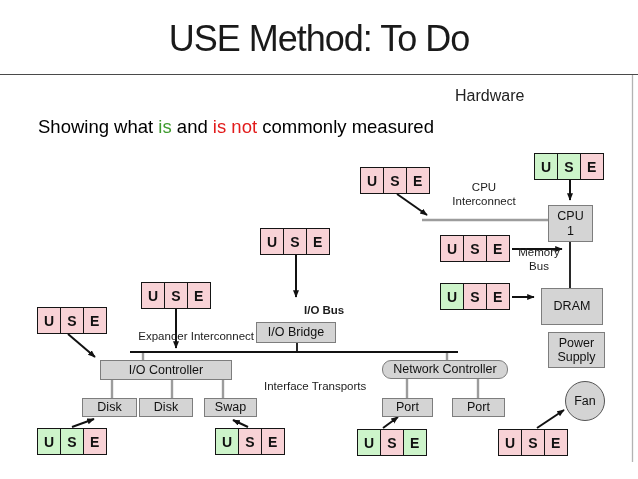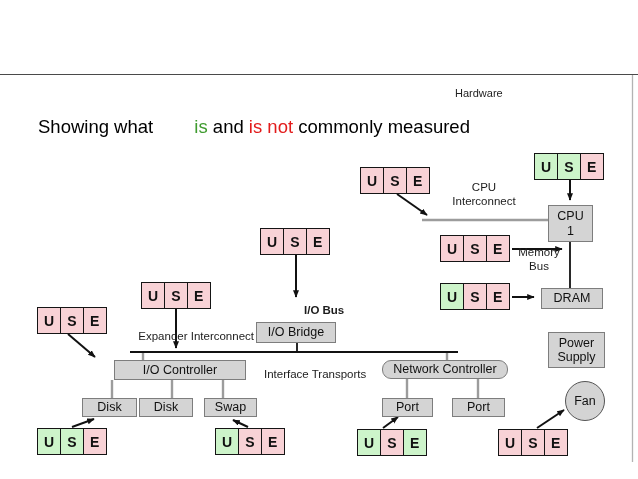--- a/index.html
+++ b/index.html
@@ -5,21 +5,21 @@
   html,body{margin:0;padding:0;background:#ffffff;}
   #stage{
     position:relative;width:638px;height:479px;background:#ffffff;
     font-family:"Liberation Sans",sans-serif;overflow:hidden;
   }
   .title{
     position:absolute;top:18px;left:0;width:100%;text-align:center;
     font-size:36px;letter-spacing:-1px;color:#1a1a1a;font-weight:400;
   }
   .title-rule{position:absolute;top:74px;left:0;width:638px;height:1px;background:#4a4a4a;}
-  .hardware-label{position:absolute;left:455px;top:87px;font-size:11px;color:#222;}
+  .hardware-label{position:absolute;left:455px;top:87px;font-size:16px;color:#222;}
   .subtitle{position:absolute;left:38px;top:116px;font-size:18.5px;color:#000;white-space:nowrap;}
   .footer-url{position:absolute;right:9px;top:454px;font-size:10.5px;color:#bdbdbd;}
   svg.connectors{position:absolute;left:0;top:0;}
   .hw-box{
     position:absolute;background:#d4d4d4;border:1.5px solid #7d7d7d;box-sizing:border-box;
     display:flex;align-items:center;justify-content:center;text-align:center;
     font-size:12.5px;color:#111;line-height:14.5px;white-space:pre-line;
   }
   .hw-circle{border-radius:50%;border:1.5px solid #555;}
   .use-box{position:absolute;display:flex;}
@@ -31,24 +31,25 @@
   .use-cell + .use-cell{margin-left:-1.2px;}
   .cell-p{background:#f8d2d6;}
   .cell-g{background:#cdf4ca;}
   .bus-label{position:absolute;font-size:11.5px;color:#1c1c1c;line-height:13.5px;white-space:pre-line;}
   .bus-label.center{text-align:center;}
 </style>
 </head>
 <body>
 
 <div id="stage">
+  <div class="title">USE Method: To Do</div>
   <div class="title-rule"></div>
   <div class="hardware-label">Hardware</div>
 
-  <div class="subtitle"><span style="color: rgb(0, 0, 0);">Showing what </span><span style="color: rgb(63, 155, 47); margin-left: 36px;">is</span><span style="color: rgb(0, 0, 0);"> and </span><span style="color: rgb(226, 27, 27);">is not</span><span style="color: rgb(0, 0, 0);"> commonly measured</span></div>
+  <div class="subtitle"><span style="color: rgb(0, 0, 0);">Showing what </span><span style="color: rgb(63, 155, 47);">is</span><span style="color: rgb(0, 0, 0);"> and </span><span style="color: rgb(226, 27, 27);">is not</span><span style="color: rgb(0, 0, 0);"> commonly measured</span></div>
 
   <svg class="connectors" width="638" height="479" viewBox="0 0 638 479">
     <defs>
       <marker id="ah" markerWidth="8" markerHeight="7" refX="6.8" refY="3" orient="auto" markerUnits="userSpaceOnUse">
         <path d="M0,0 L7.5,3 L0,6 z" fill="#111"></path>
       </marker>
     </defs>
     <g id="connector-group">
         <line x1="422" y1="220" x2="548" y2="220" stroke="#9c9c9c" stroke-width="2.4"></line>
         <line x1="143" y1="352" x2="143" y2="361" stroke="#9c9c9c" stroke-width="2.4"></line>
@@ -72,23 +73,23 @@
         <line x1="72" y1="427" x2="94" y2="419" stroke="#111111" stroke-width="2" marker-end="url(#ah)"></line>
         <line x1="248" y1="427" x2="233" y2="420" stroke="#111111" stroke-width="2" marker-end="url(#ah)"></line>
         <line x1="383" y1="428" x2="398" y2="417" stroke="#111111" stroke-width="2" marker-end="url(#ah)"></line>
         <line x1="537" y1="428" x2="564" y2="410" stroke="#111111" stroke-width="2" marker-end="url(#ah)"></line>
       </g>
   </svg>
 
   <div id="diagram-layer">
       <div class="hw-box" style="left: 548px; top: 205px; width: 45px; height: 37px;">CPU
 1</div>
-      <div class="hw-box" style="left: 541px; top: 288px; width: 62px; height: 21px;">DRAM</div>
+      <div class="hw-box" style="left: 541px; top: 288px; width: 62px; height: 37px;">DRAM</div>
       <div class="hw-box" style="left: 256px; top: 322px; width: 80px; height: 21px;">I/O Bridge</div>
-      <div class="hw-box" style="left: 100px; top: 360px; width: 132px; height: 20px; margin-left: 14px;">I/O Controller</div>
+      <div class="hw-box" style="left: 100px; top: 360px; width: 132px; height: 20px;">I/O Controller</div>
       <div class="hw-box" style="left: 382px; top: 360px; width: 126px; height: 19px; border-radius: 9px;">Network Controller</div>
       <div class="hw-box" style="left: 82px; top: 398px; width: 55px; height: 19px;">Disk</div>
       <div class="hw-box" style="left: 139px; top: 398px; width: 54px; height: 19px;">Disk</div>
       <div class="hw-box" style="left: 204px; top: 398px; width: 53px; height: 19px;">Swap</div>
       <div class="hw-box" style="left: 382px; top: 398px; width: 51px; height: 19px;">Port</div>
       <div class="hw-box" style="left: 452px; top: 398px; width: 53px; height: 19px;">Port</div>
       <div class="hw-box" style="left: 548px; top: 332px; width: 57px; height: 36px;">Power
 Supply</div>
       <div class="hw-box hw-circle" style="left: 565px; top: 381px; width: 40px; height: 40px;">Fan</div>
       <div class="use-box" style="left: 360px; top: 167px;">
@@ -145,16 +146,16 @@
         <div class="use-cell cell-p">U</div>
         <div class="use-cell cell-p">S</div>
         <div class="use-cell cell-p">E</div>
       </div>
       <div class="bus-label center" style="left: 436px; top: 181px; width: 96px;">CPU
 Interconnect</div>
       <div class="bus-label center" style="left: 510px; top: 246px; width: 58px;">Memory
 Bus</div>
       <div class="bus-label" style="left: 304px; top: 304px; width: 50px; font-weight: bold;">I/O Bus</div>
       <div class="bus-label" style="left: 124px; top: 330px; width: 130px; text-align: right;">Expander Interconnect</div>
-      <div class="bus-label" style="left: 264px; top: 368px; width: 115px;">Interface Transports</div>
+      <div class="bus-label" style="left: 264px; top: 380px; width: 115px;">Interface Transports</div>
     </div>
 
 </div>
 
 </body></html>

